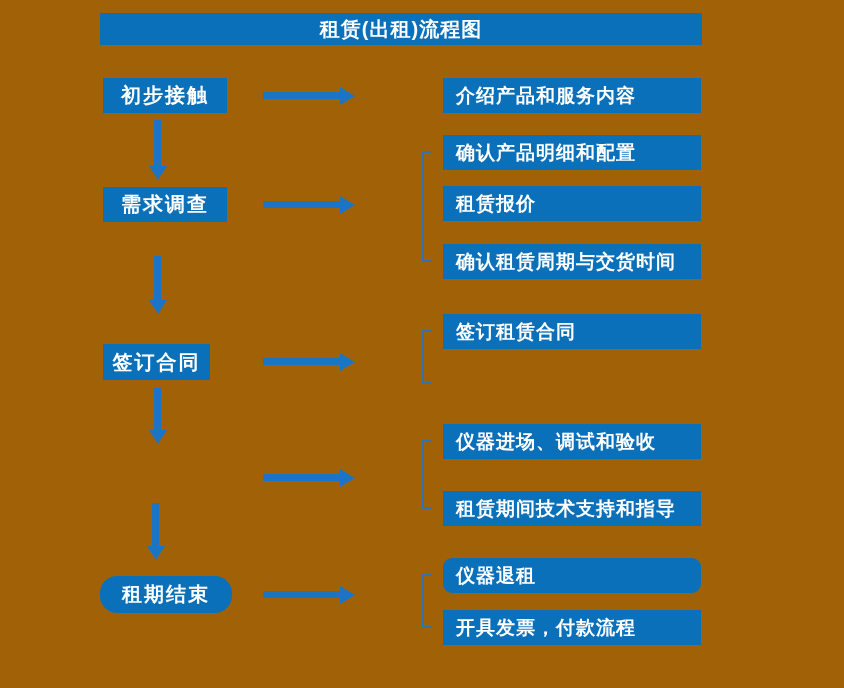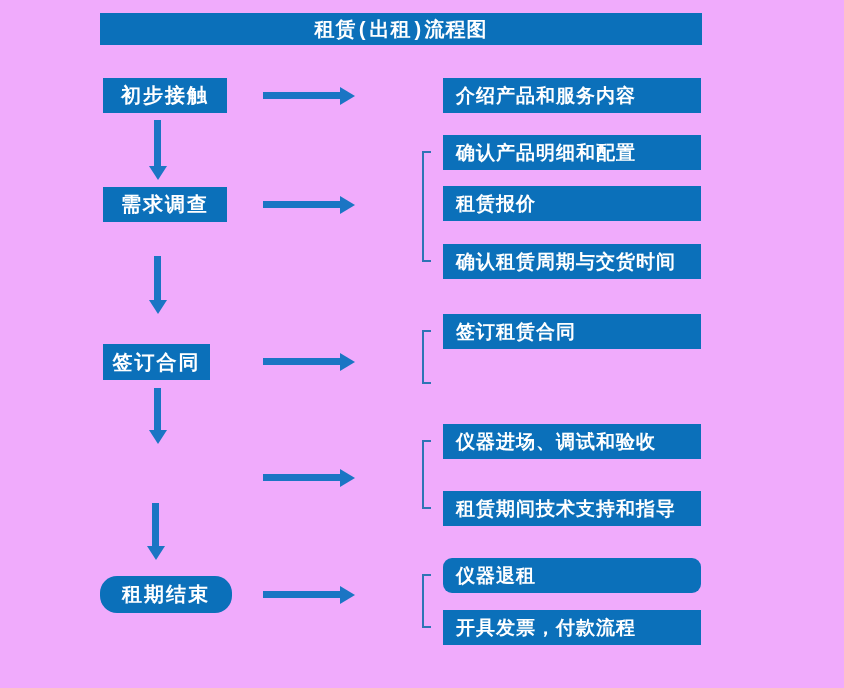--- a/index.html
+++ b/index.html
@@ -6,23 +6,23 @@
     --box-blue:#0b70ba;
     --arrow-blue:#1b75c4;
     --bracket-blue:#2e74b5;
     --text-white:#ffffff;
   }
   *{margin:0;padding:0;box-sizing:border-box;}
   html,body{background:#ffffff;}
   .canvas{
     position:relative;
     width:844px;height:688px;
-    background:#f0abfc;
+    background:#a16207;
     overflow:hidden;
-    font-family:Liberation Mono, monospace;
+    font-family:Liberation Sans, sans-serif;
     text-align:center;
   }
   .title-bar{
     position:absolute;left:100px;top:13px;width:602px;height:32px;
     background:var(--box-blue);
     color:var(--text-white);
     font-size:20px;font-weight:bold;
     display:flex;align-items:center;justify-content:center;
     letter-spacing:1px;
   }

